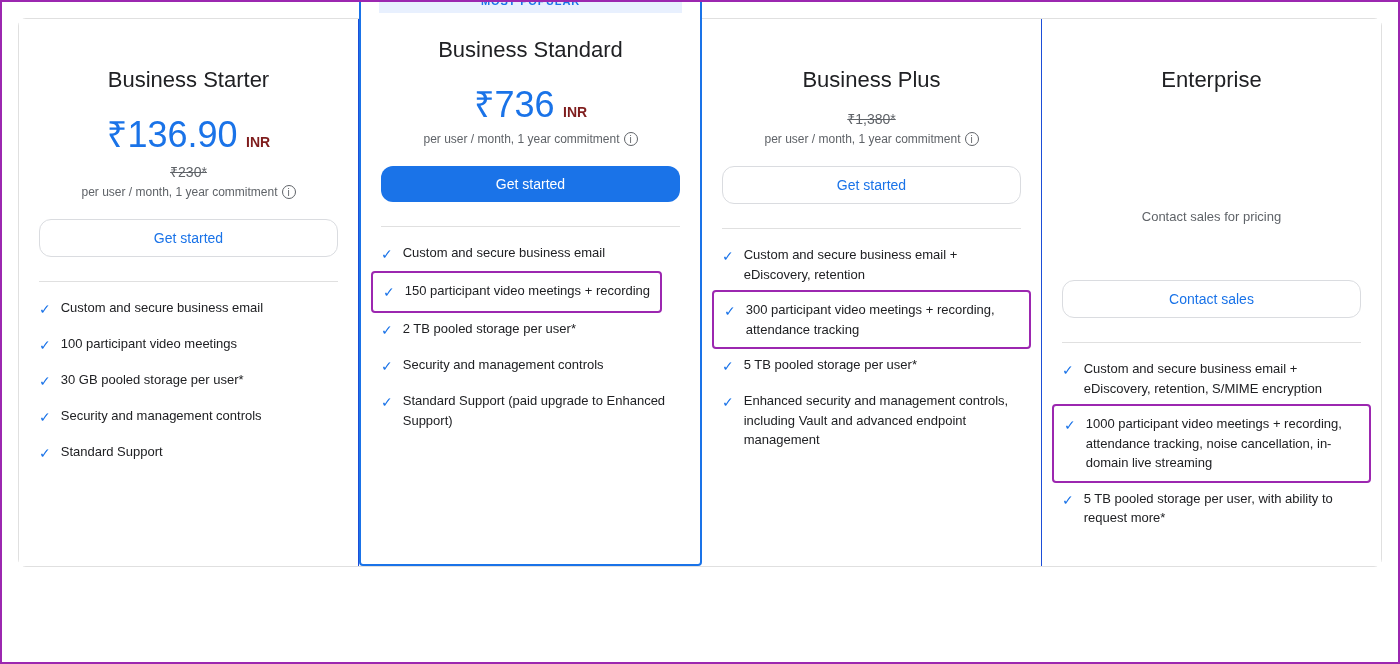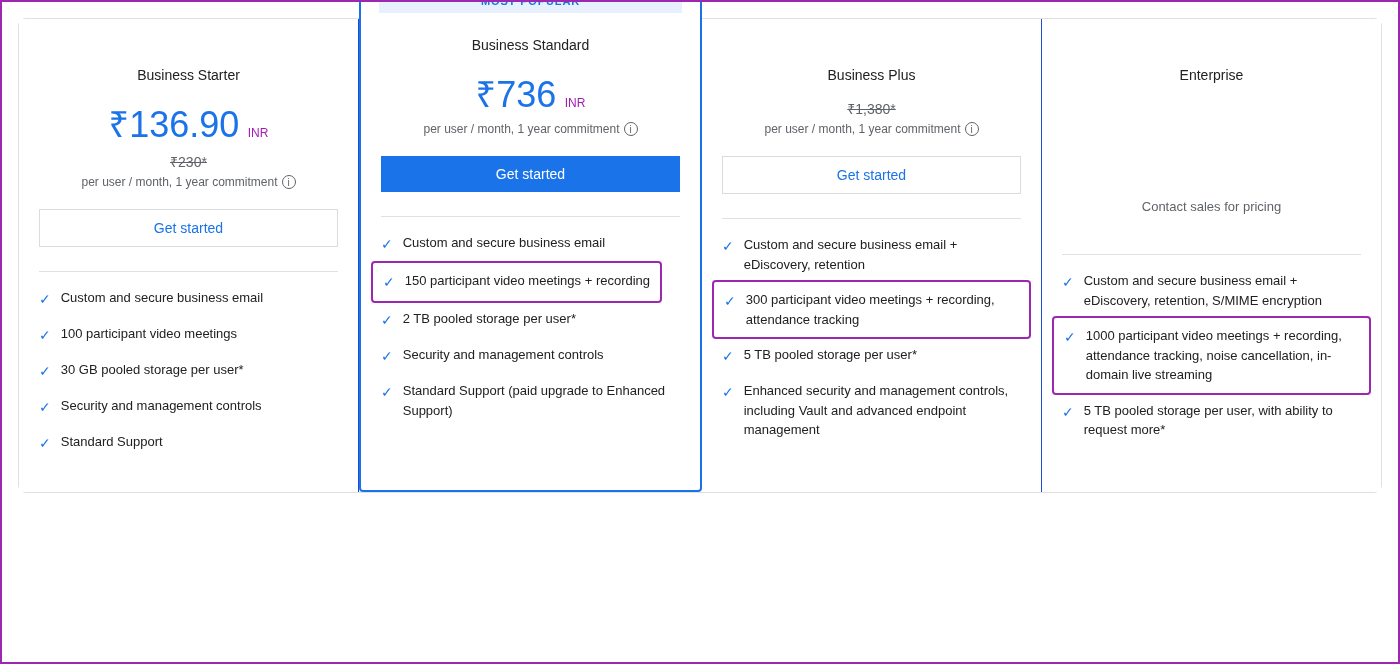--- a/index.html
+++ b/index.html
@@ -47,43 +47,43 @@
       color: #1a73e8;
       font-size: 11px;
       font-weight: 600;
       letter-spacing: 0.08em;
       padding: 6px 0;
       margin: -8px -2px 0 -2px;
       border-radius: 2px 2px 0 0;
     }
 
     .plan-name {
-      font-size: 14px;
+      font-size: 22px;
       font-weight: 400;
       color: #202124;
       text-align: center;
       margin: 24px 0 16px;
     }
 
     .plan-price-container {
       text-align: center;
       margin-bottom: 4px;
     }
 
     .plan-price {
       color: #1a73e8;
       font-size: 36px;
       font-weight: 400;
       display: inline;
     }
 
     .plan-price-currency {
-      color: #a21caf;
-      font-size: 12px;
-      font-weight: 400;
+      color: #7f1d1d;
+      font-size: 14px;
+      font-weight: 700;
       margin-left: 4px;
     }
 
     .plan-original-price {
       text-decoration: line-through;
       color: #5f6368;
       font-size: 14px;
       text-align: center;
       margin-bottom: 4px;
     }
@@ -109,28 +109,28 @@
       justify-content: center;
       font-size: 10px;
       color: #5f6368;
       cursor: pointer;
     }
 
     .plan-contact {
       font-size: 13px;
       color: #5f6368;
       text-align: center;
-      margin: 40px 0 20px;
+      margin: 40px 0 36px;
     }
 
     .btn-get-started {
       display: block;
       width: 100%;
       padding: 10px 16px;
-      border-radius: 0;
+      border-radius: 12px;
       font-size: 14px;
       font-weight: 500;
       cursor: pointer;
       text-align: center;
       margin-bottom: 24px;
     }
 
     .btn-outline {
       background: #fff;
       border: 1px solid #dadce0;
@@ -289,20 +289,21 @@
         <span class="check-icon">✓</span>
         <span>Enhanced security and management controls, including Vault and advanced endpoint management</span>
       </li>
       </ul>
     </div>
     <div class="plan-card">
       <div class="plan-name">Enterprise</div>
       <div style="height: 60px;"></div>
       <div class="plan-contact">Contact sales for pricing</div>
       <div style="height: 20px;"></div>
+      <button class="btn-get-started btn-outline">Contact sales</button>
       <hr class="divider">
       <ul class="feature-list">
         <li class="feature-item">
         <span class="check-icon">✓</span>
         <span>Custom and secure business email + eDiscovery, retention, S/MIME encryption</span>
       </li>
         <li class="feature-item highlighted">
         <div class="highlight-box" style="display:flex;align-items:flex-start;gap:10px;">
           <span class="check-icon">✓</span>
           <span>1000 participant video meetings + recording, attendance tracking, noise cancellation, in-domain live streaming</span>

